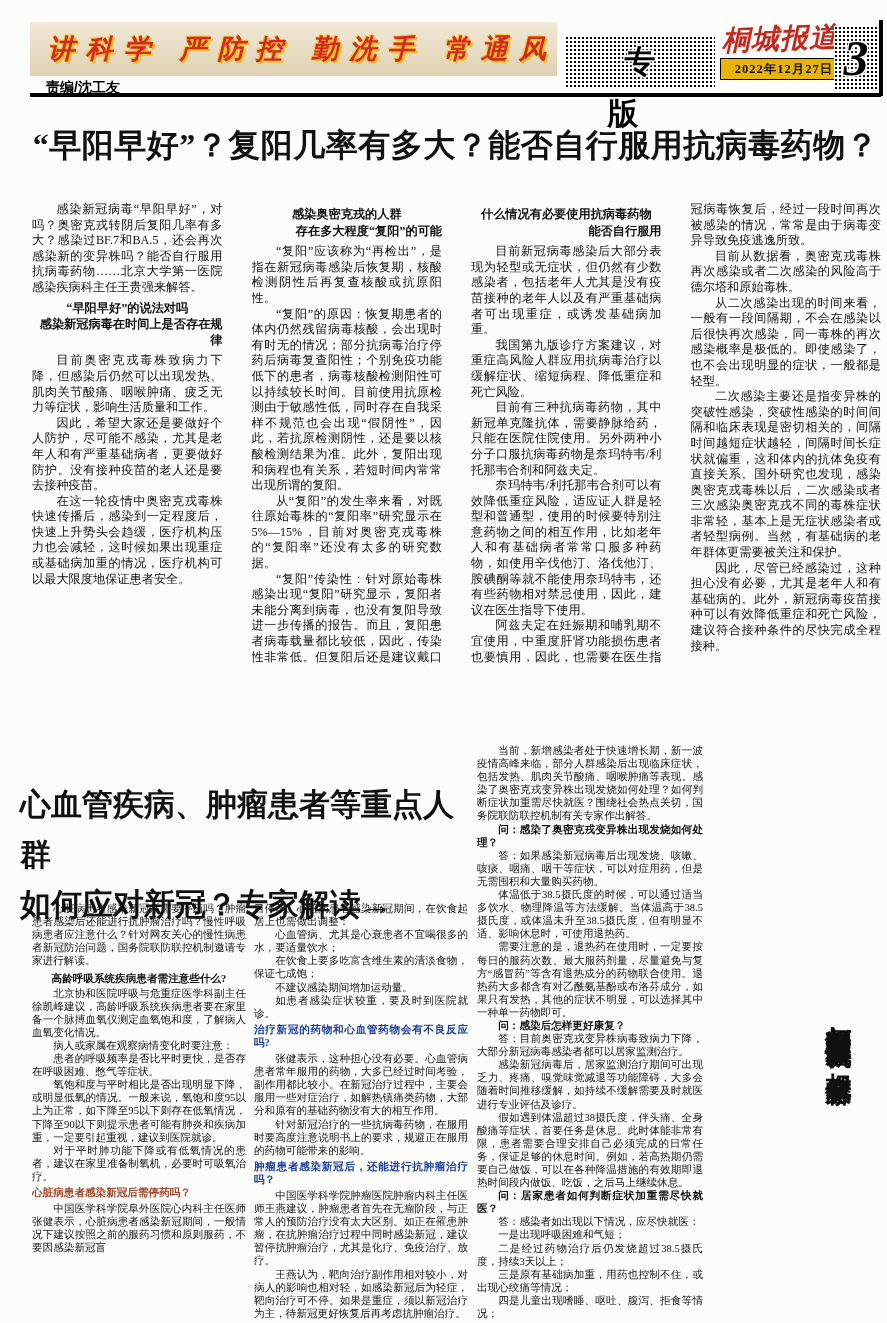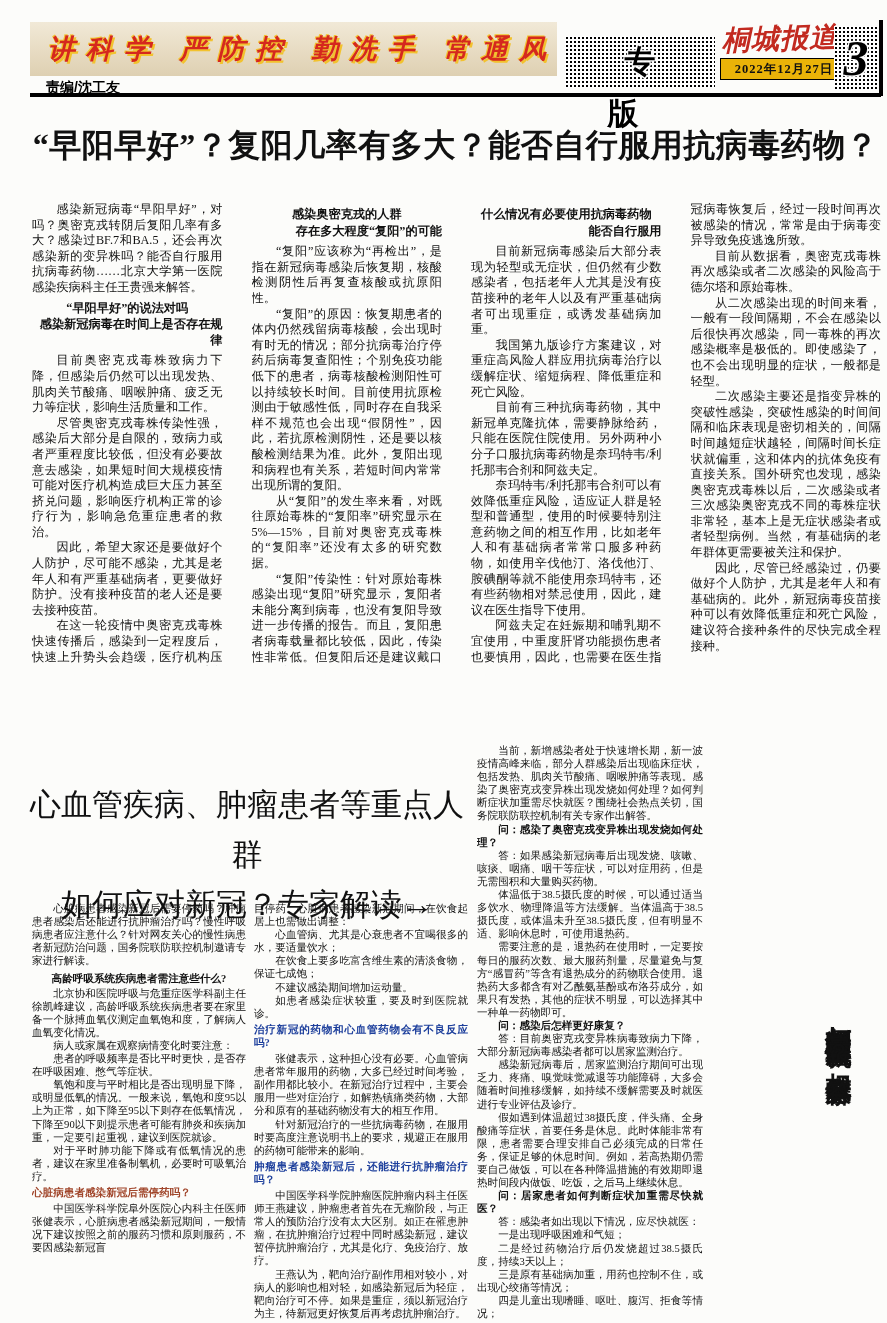--- a/index.html
+++ b/index.html
@@ -33,22 +33,22 @@
   .mh-bar{left:879px;top:20px;width:4px;height:76px;background:#000;}
 
   
   .headline1{left:30px;top:124px;width:851px;margin:0;text-align:center;
           font-size:32px;font-weight:bold;letter-spacing:0.5px;}
   .cols1{left:32px;top:202px;width:849px;height:464px;display:flex;gap:29px;font-family:Liberation Serif, serif;}
   .cols1 .col{flex:1;overflow:hidden;}
   .cols1 .para{font-size:12.2px;line-height:15.6px;}
 
   
-  .headline2{left:20px;top:780px;width:454px;text-align:center;
-          font-size:31px;font-weight:normal;line-height:50px;}
+  .headline2{left:20px;top:780px;width:454px;
+          font-size:31px;font-weight:bold;line-height:50px;}
   .colA{left:32px;top:902px;width:214px;height:418px;overflow:hidden;}
   .colB{left:254px;top:902px;width:214px;height:418px;overflow:hidden;}
   .colC{left:477px;top:744px;width:226px;height:577px;overflow:hidden;}
   .colA .para,.colB .para,.colC .para{font-size:10.6px;line-height:13.1px;}
   .vhead{left:792px;top:744px;width:90px;height:577px;
          writing-mode:vertical-rl;text-orientation:upright;
          font-size:26px;font-weight:bold;letter-spacing:1.5px;line-height:88px;text-align:center;}
 
   
   .para{margin:0;text-align:justify;}
@@ -78,21 +78,20 @@
   <div class="abs mh-bar"></div>
   <div class="abs rule"></div>
 
   <h1 class="abs headline1">“早阳早好”？复阳几率有多大？能否自行服用抗病毒药物？</h1>
   <div class="abs cols1">
     <div class="col">
         <p class="para s-body">感染新冠病毒“早阳早好”，对吗？奥密克戎转阴后复阳几率有多大？感染过BF.7和BA.5，还会再次感染新的变异株吗？能否自行服用抗病毒药物……北京大学第一医院感染疾病科主任王贵强来解答。</p>
         <p class="para s-sub">“早阳早好”的说法对吗</p>
         <p class="para s-sub2">感染新冠病毒在时间上是否存在规律</p>
         <p class="para s-body">目前奥密克戎毒株致病力下降，但感染后仍然可以出现发热、肌肉关节酸痛、咽喉肿痛、疲乏无力等症状，影响生活质量和工作。</p>
-        <p class="para s-body">尽管奥密克戎毒株传染性强，感染后大部分是自限的，致病力或者严重程度比较低，但没有必要故意去感染，如果短时间大规模疫情可能对医疗机构造成巨大压力甚至挤兑问题，影响医疗机构正常的诊疗行为，影响急危重症患者的救治。</p>
         <p class="para s-body">因此，希望大家还是要做好个人防护，尽可能不感染，尤其是老年人和有严重基础病者，更要做好防护。没有接种疫苗的老人还是要去接种疫苗。</p>
         <p class="para s-body">在这一轮疫情中奥密克戎毒株快速传播后，感染到一定程度后，快速上升势头会趋缓，医疗机构压力也会减轻，这时候如果出现重症或基础病加重的情况，医疗机构可以最大限度地保证患者安全。</p>
       </div>
     <div class="col">
         <p class="para s-sub">感染奥密克戎的人群</p>
         <p class="para s-sub2">存在多大程度“复阳”的可能</p>
         <p class="para s-body">“复阳”应该称为“再检出”，是指在新冠病毒感染后恢复期，核酸检测阴性后再复查核酸或抗原阳性。</p>
         <p class="para s-body">“复阳”的原因：恢复期患者的体内仍然残留病毒核酸，会出现时有时无的情况；部分抗病毒治疗停药后病毒复查阳性；个别免疫功能低下的患者，病毒核酸检测阳性可以持续较长时间。目前使用抗原检测由于敏感性低，同时存在自我采样不规范也会出现“假阴性”，因此，若抗原检测阴性，还是要以核酸检测结果为准。此外，复阳出现和病程也有关系，若短时间内常常出现所谓的复阳。</p>
         <p class="para s-body">从“复阳”的发生率来看，对既往原始毒株的“复阳率”研究显示在5%—15%，目前对奥密克戎毒株的“复阳率”还没有太多的研究数据。</p>
         <p class="para s-body">“复阳”传染性：针对原始毒株感染出现“复阳”研究显示，复阳者未能分离到病毒，也没有复阳导致进一步传播的报告。而且，复阳患者病毒载量都比较低，因此，传染性非常低。但复阳后还是建议戴口罩，避免可能的传播，尤其是接触老年人时。</p>
@@ -105,21 +104,21 @@
         <p class="para s-body">我国第九版诊疗方案建议，对重症高风险人群应用抗病毒治疗以缓解症状、缩短病程、降低重症和死亡风险。</p>
         <p class="para s-body">目前有三种抗病毒药物，其中新冠单克隆抗体，需要静脉给药，只能在医院住院使用。另外两种小分子口服抗病毒药物是奈玛特韦/利托那韦合剂和阿兹夫定。</p>
         <p class="para s-body">奈玛特韦/利托那韦合剂可以有效降低重症风险，适应证人群是轻型和普通型，使用的时候要特别注意药物之间的相互作用，比如老年人和有基础病者常常口服多种药物，如使用辛伐他汀、洛伐他汀、胺碘酮等就不能使用奈玛特韦，还有些药物相对禁忌使用，因此，建议在医生指导下使用。</p>
         <p class="para s-body">阿兹夫定在妊娠期和哺乳期不宜使用，中重度肝肾功能损伤患者也要慎用，因此，也需要在医生指导下使用。</p>
       </div>
     <div class="col">
         <p class="para s-cont">冠病毒恢复后，经过一段时间再次被感染的情况，常常是由于病毒变异导致免疫逃逸所致。</p>
         <p class="para s-body">目前从数据看，奥密克戎毒株再次感染或者二次感染的风险高于德尔塔和原始毒株。</p>
         <p class="para s-body">从二次感染出现的时间来看，一般有一段间隔期，不会在感染以后很快再次感染，同一毒株的再次感染概率是极低的。即使感染了，也不会出现明显的症状，一般都是轻型。</p>
         <p class="para s-body">二次感染主要还是指变异株的突破性感染，突破性感染的时间间隔和临床表现是密切相关的，间隔时间越短症状越轻，间隔时间长症状就偏重，这和体内的抗体免疫有直接关系。国外研究也发现，感染奥密克戎毒株以后，二次感染或者三次感染奥密克戎不同的毒株症状非常轻，基本上是无症状感染者或者轻型病例。当然，有基础病的老年群体更需要被关注和保护。</p>
-        <p class="para s-body">因此，尽管已经感染过，仍要做好个人防护，尤其是老年人和有基础病的。此外，新冠病毒疫苗接种可以有效降低重症和死亡风险，建议符合接种条件的尽快完成全程接种。</p>
+        <p class="para s-body">因此，尽管已经感染过，这种担心没有必要，尤其是老年人和有基础病的。此外，新冠病毒疫苗接种可以有效降低重症和死亡风险，建议符合接种条件的尽快完成全程接种。</p>
         <p class="para s-src">（来源：国家卫生健康委员会官网、健康中国）</p>
       </div>
   </div>
 
   <div class="abs headline2">
     <div>心血管疾病、肿瘤患者等重点人群</div>
     <div>如何应对新冠？专家解读→</div>
   </div>
   <div class="abs colA">
       <p class="para s-body">心脏病患者感染新冠后需要停药吗？肿瘤患者感染后还能进行抗肿瘤治疗吗？慢性呼吸病患者应注意什么？针对网友关心的慢性病患者新冠防治问题，国务院联防联控机制邀请专家进行解读。</p>

